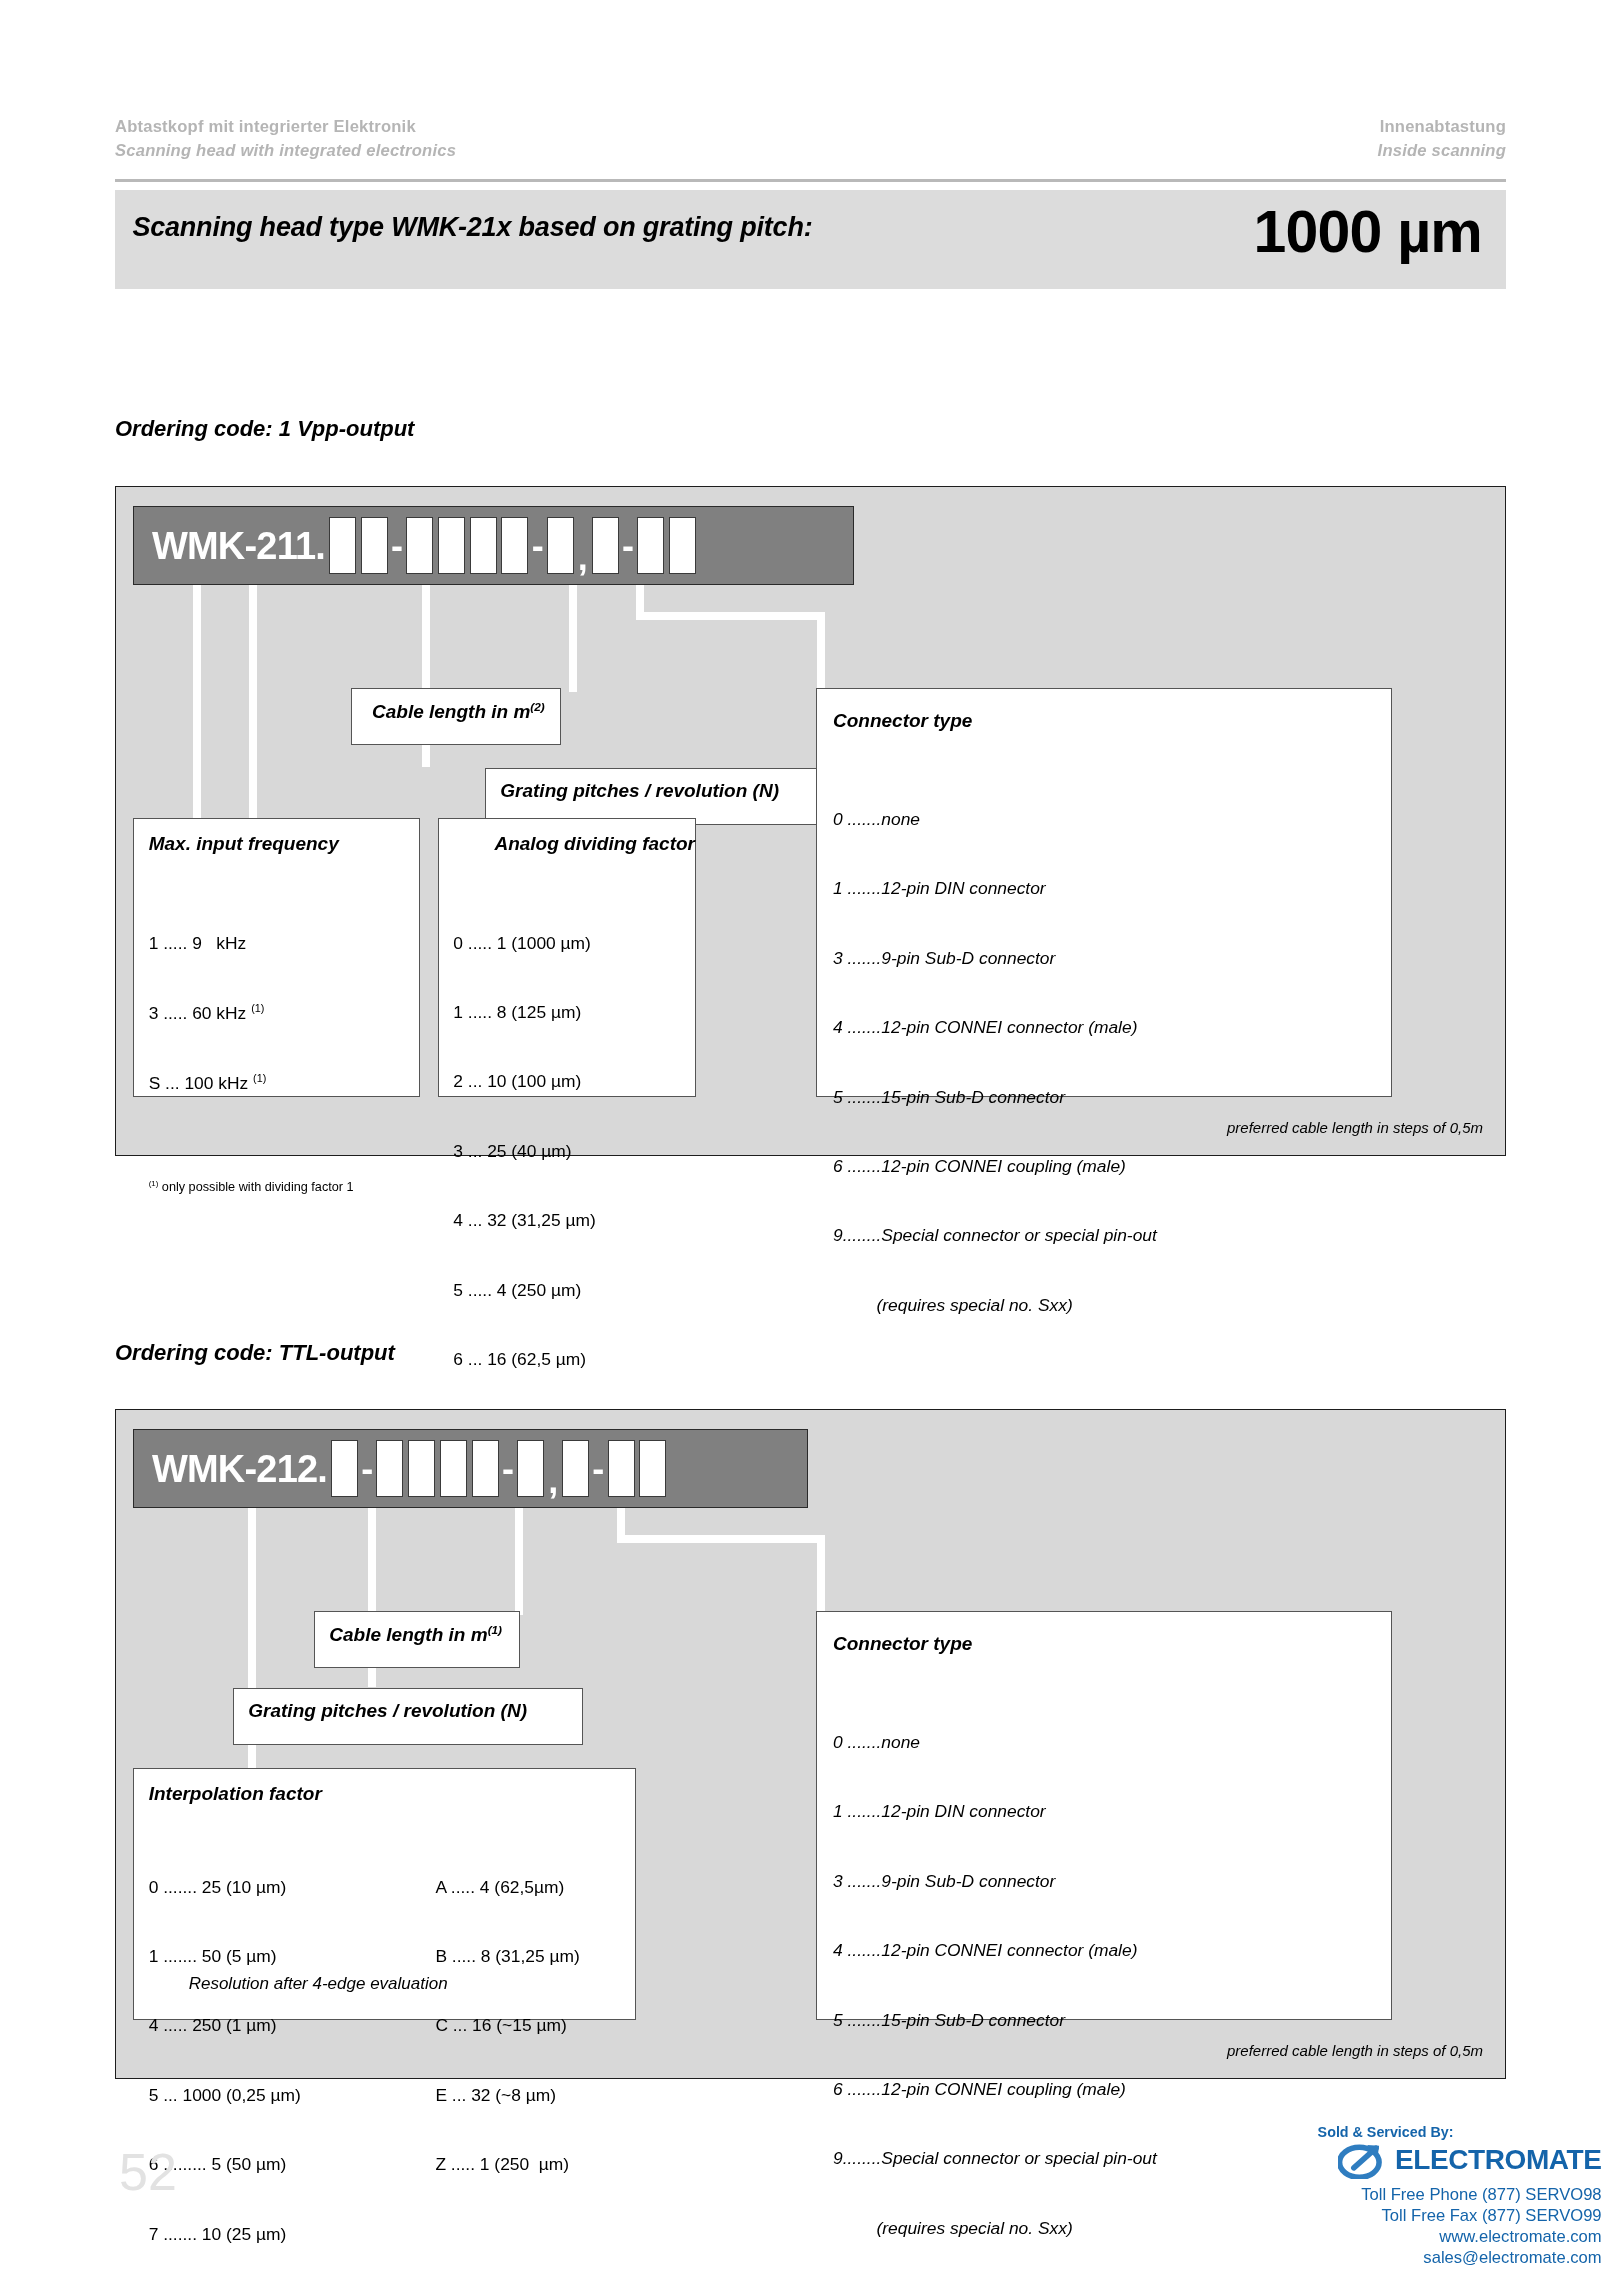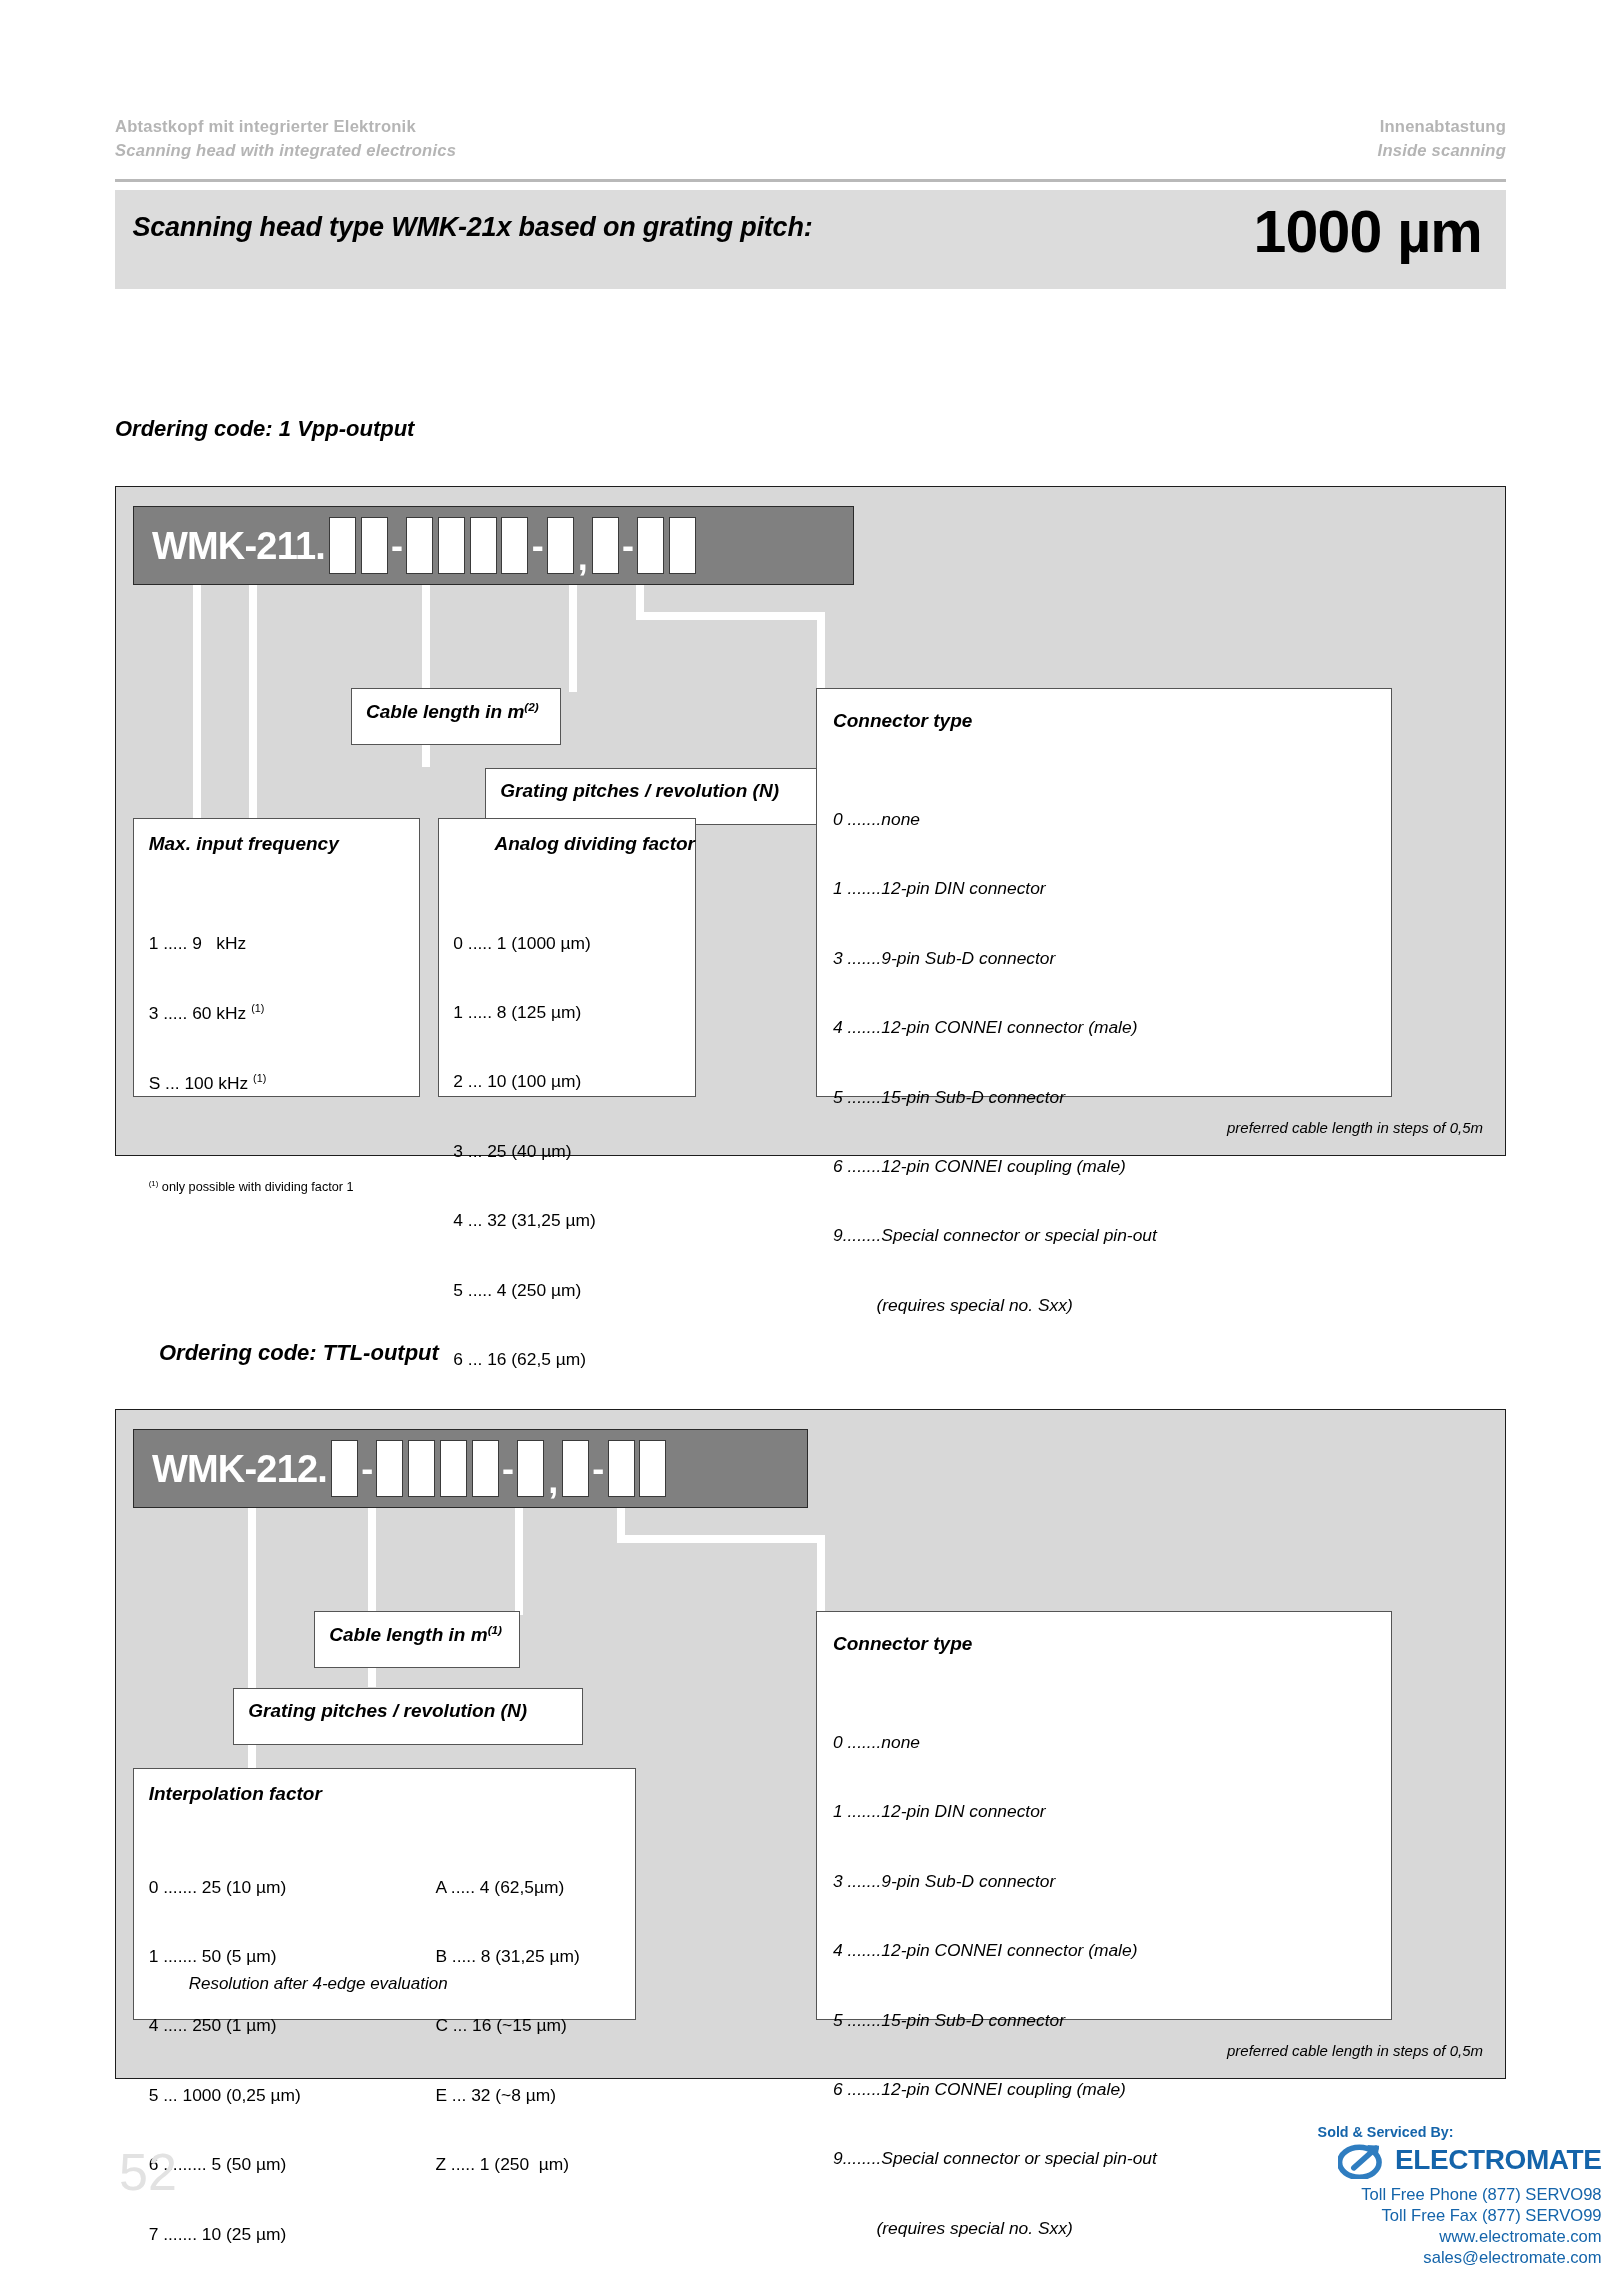--- a/index.html
+++ b/index.html
@@ -175,21 +175,21 @@
 
   <div class="lead" style="left:306px; top:98px; width:8px; height:182px;"></div>
 
   <div class="lead" style="left:453px; top:98px; width:8px; height:107px;"></div>
 
   <div class="lead" style="left:520px; top:98px; width:8px; height:33px;"></div>
   <div class="lead" style="left:520px; top:125px; width:189px; height:8px;"></div>
   <div class="lead" style="left:701px; top:125px; width:8px; height:79px;"></div>
 
   <div class="box" style="left:235px; top:201px; width:210px; height:57px;">
-    <div class="bx-title" style="margin:11px 0 0 14px;">
+    <div class="bx-title" style="margin:11px 0 0 20px;">
       <span>Cable length in m</span><sup class="fn">(2)</sup>
     </div>
   </div>
 
   <div class="box" style="left:369px; top:120px; width:350px; height:57px; top:281px;">
     <div class="bx-title" style="margin:11px 0 0 14.3px;">Grating pitches / revolution (N)</div>
   </div>
 
   <div class="box" style="left:17.4px; top:331px; width:287px; height:279px;">
     <div class="bx-title" style="margin:14.3px 0 0 14.3px;">Max. input frequency</div>
@@ -224,21 +224,21 @@
       <div>5 .......15-pin Sub-D connector</div>
       <div>6 .......12-pin CONNEI coupling (male)</div>
       <div>9........Special connector or special pin-out</div>
       <div>         (requires special no. Sxx)</div>
     </div>
   </div>
 
   <div class="panel-note" style="right:22px; bottom:19px;">preferred cable length in steps of 0,5m</div>
 </div>
 
-<div class="sec-heading" style="top:1340px;margin-left:44px;">Ordering code: TTL-output</div>
+<div class="sec-heading" style="top:1340px;">Ordering code: TTL-output</div>
 
 <div class="panel" style="top:1409px; height:670px;">
 
   <div class="codebar" style="left:17.4px; top:19px; width:675px; height:79px;">
     <span class="prefix">WMK-212.</span>
     <span class="slot"></span>
     <span class="sep">-</span>
     <span class="slot"></span>
     <span class="slot"></span>
     <span class="slot"></span>

